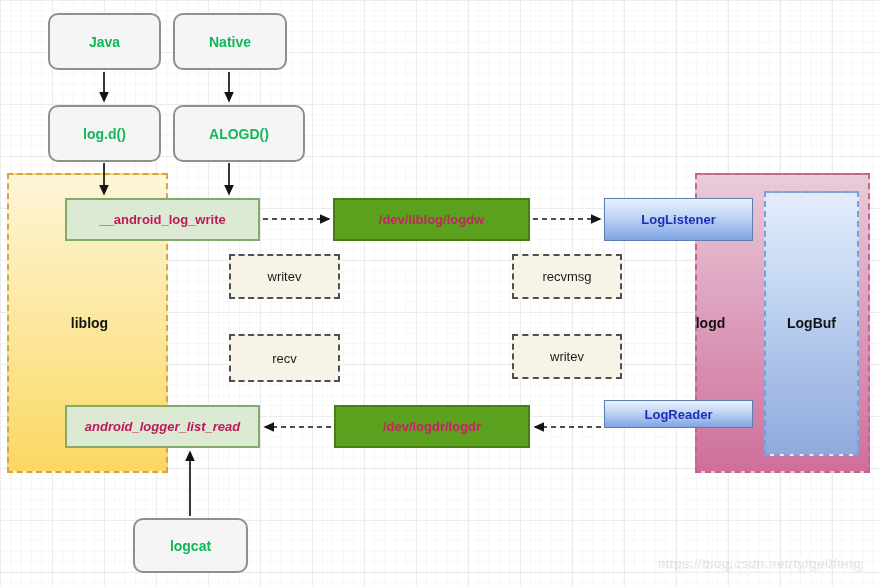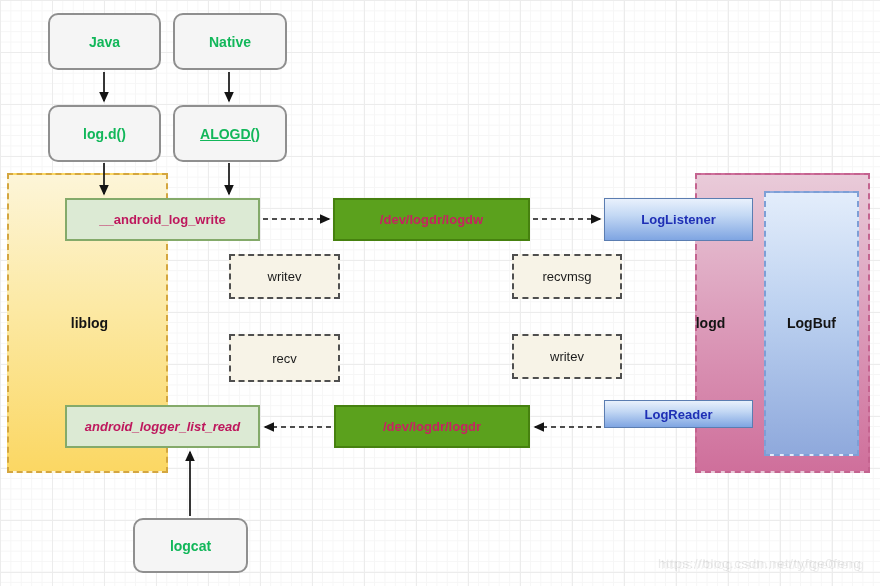--- a/index.html
+++ b/index.html
@@ -60,26 +60,26 @@
   <div class="abs region-label cc" style="left:9px;top:313px;width:161px;height:20px;">liblog</div>
 
   <div class="abs region logd" style="left:695px;top:173px;width:175px;height:300px;"></div>
   <div class="abs region logbuf" style="left:764px;top:191px;width:95px;height:265px;"></div>
   <div class="abs region-label cc" style="left:665px;top:313px;width:91px;height:20px;">logd</div>
   <div class="abs region-label cc" style="left:764px;top:313px;width:95px;height:20px;">LogBuf</div>
 
   <div class="abs cc node-rounded" style="left:48px;top:13px;width:113px;height:57px;">Java</div>
   <div class="abs cc node-rounded" style="left:173px;top:13px;width:114px;height:57px;">Native</div>
   <div class="abs cc node-rounded" style="left:48px;top:105px;width:113px;height:57px;">log.d()</div>
-  <div class="abs cc node-rounded" style="left:173px;top:105px;width:114px;height:57px;text-decoration:underline;">ALOGD()</div>
+  <div class="abs cc node-rounded" style="left:173px;top:105px;width:132px;height:57px;">ALOGD()</div>
 
   <div class="abs cc func-box" style="left:65px;top:198px;width:195px;height:43px;">__android_log_write</div>
   <div class="abs cc func-box" style="left:65px;top:405px;width:195px;height:43px;font-style:italic;">android_logger_list_read</div>
 
-  <div class="abs cc socket-box" style="left:333px;top:198px;width:197px;height:43px;">/dev/logdr/logdw</div>
+  <div class="abs cc socket-box" style="left:333px;top:198px;width:197px;height:43px;">/dev/liblog/logdw</div>
   <div class="abs cc socket-box" style="left:334px;top:405px;width:196px;height:43px;">/dev/logdr/logdr</div>
 
   <div class="abs cc daemon-box" style="left:604px;top:198px;width:149px;height:43px;">LogListener</div>
   <div class="abs cc daemon-box" style="left:604px;top:400px;width:149px;height:28px;">LogReader</div>
 
   <div class="abs cc syscall-box" style="left:229px;top:254px;width:111px;height:45px;">writev</div>
   <div class="abs cc syscall-box" style="left:512px;top:254px;width:110px;height:45px;">recvmsg</div>
   <div class="abs cc syscall-box" style="left:229px;top:334px;width:111px;height:48px;">recv</div>
   <div class="abs cc syscall-box" style="left:512px;top:334px;width:110px;height:45px;">writev</div>
 

